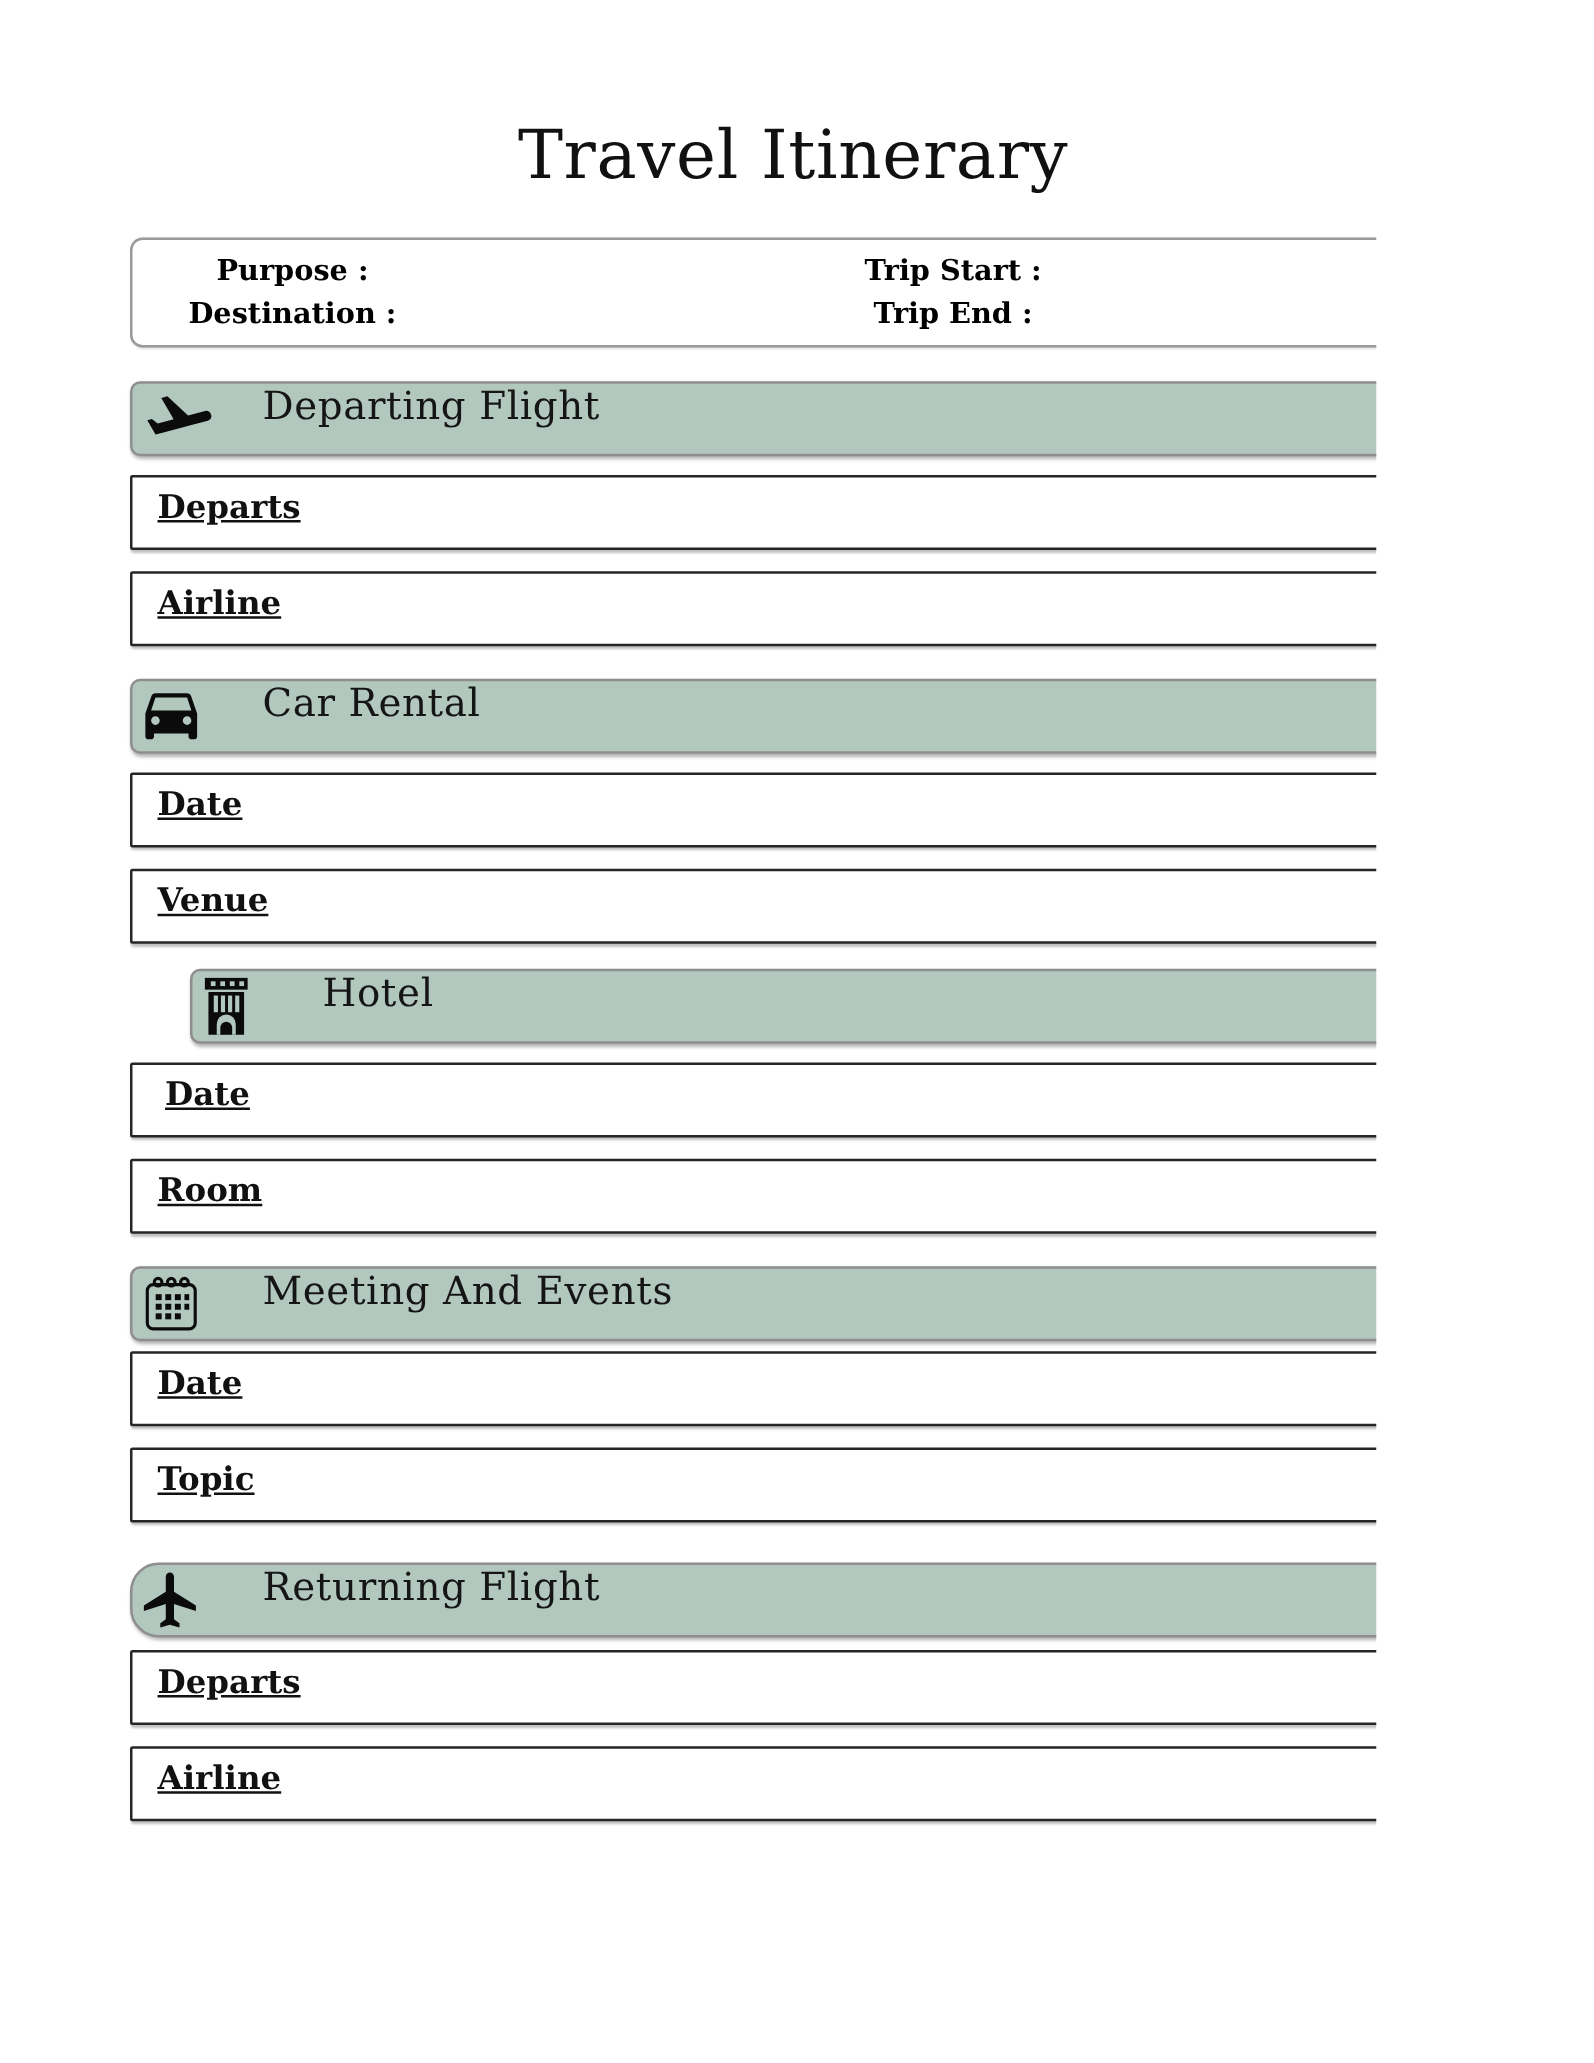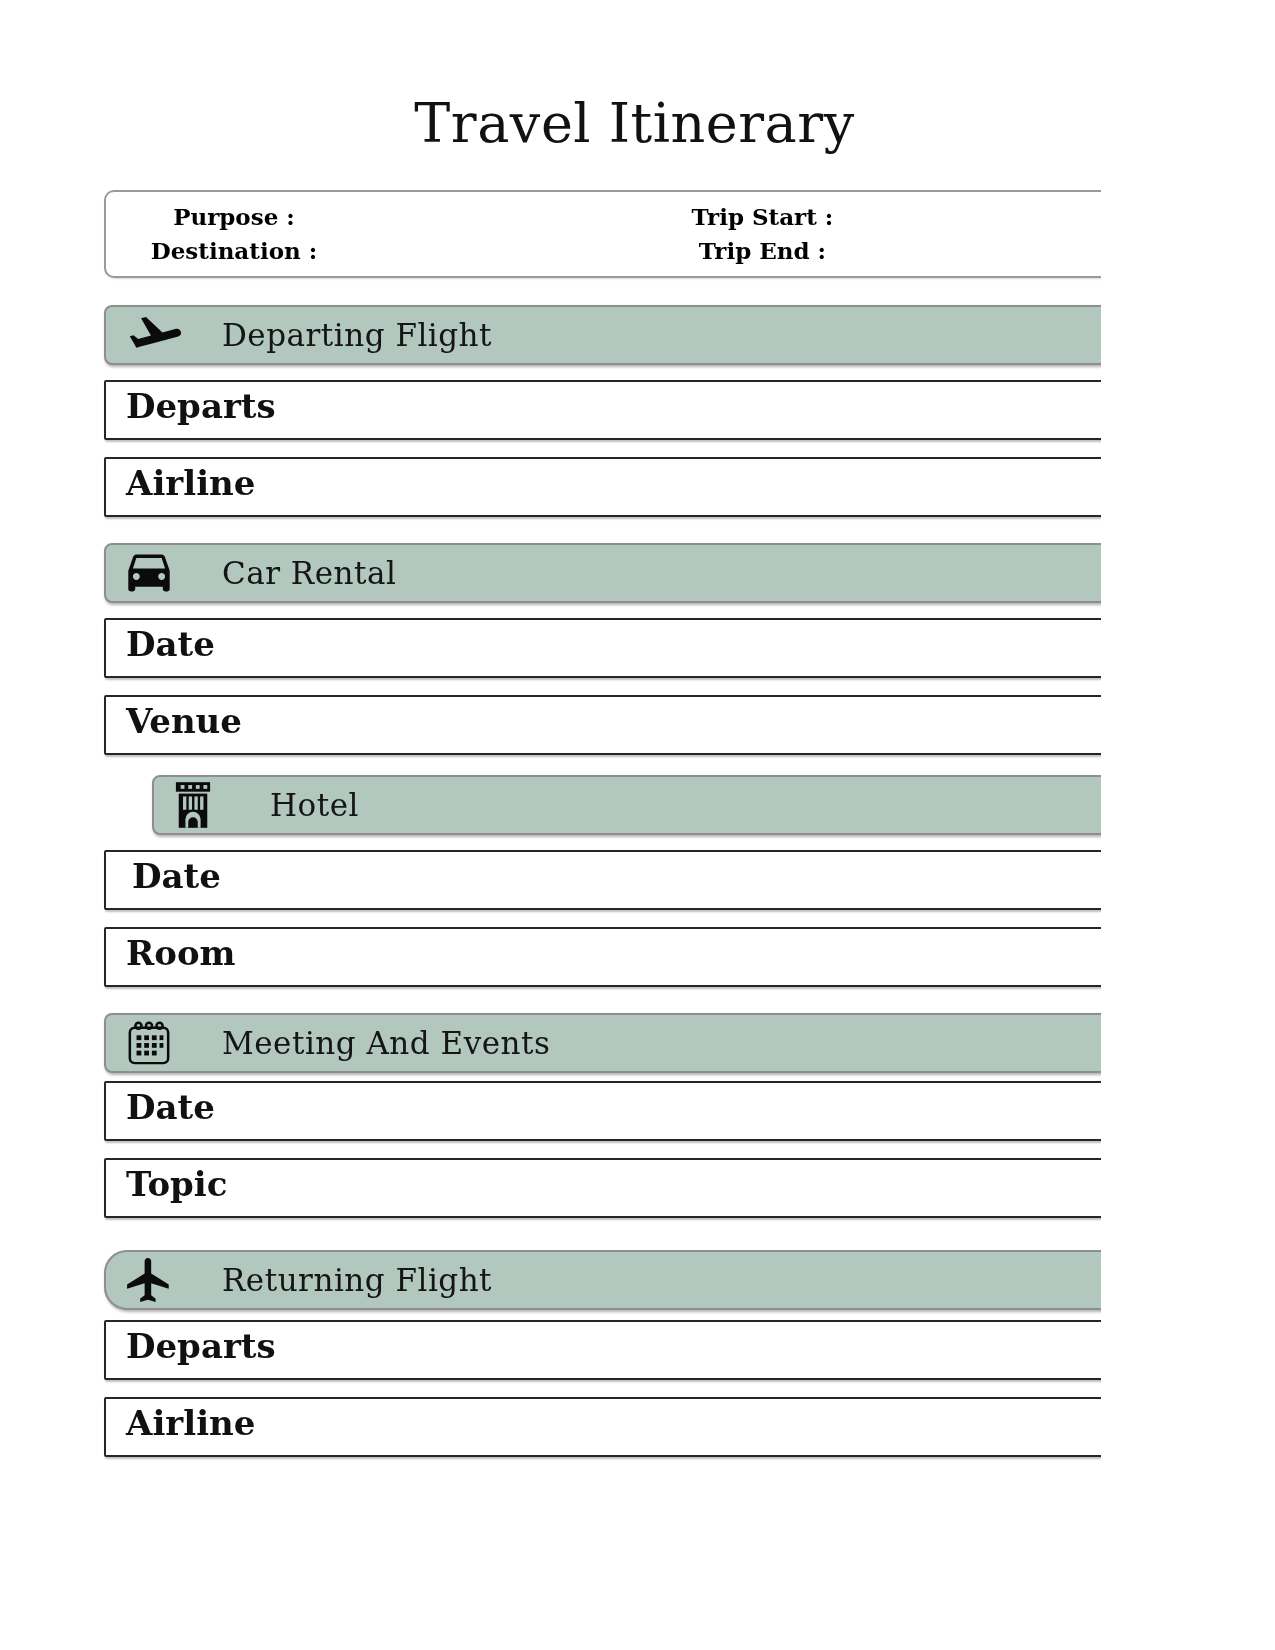--- a/index.html
+++ b/index.html
@@ -53,22 +53,21 @@
   }
   
   .section-header {
     margin-top: 26px;
     height: 60px;
     background: #b2c8bf;
     border: 2px solid #8e8e8e;
     border-radius: 8px;
     box-shadow: 1px 2px 3px rgba(0,0,0,0.30);
     display: flex;
-    align-items: center;
-    padding-left: 20px;
+    padding-left: 8px;
   }
   .section-header .icon-box {
     width: 72px;
     display: flex;
     align-items: center;
     justify-content: flex-start;
   }
   .section-title {
     font-size: 31px;
     font-weight: 400;
@@ -81,24 +80,25 @@
     margin-top: 17px;
     height: 60px;
     background: #ffffff;
     border: 2px solid #262626;
     border-radius: 2px;
     box-shadow: 1px 2px 2px rgba(0,0,0,0.25);
     padding: 8px 0 0 20px;
   }
   .field-box.first { margin-top: 15px; }
   .field-label {
-    font-size: 34px;
+    font-size: 26px;
     font-weight: 700;
     color: #111111;
     line-height: 32px;
+    text-decoration: underline;
   }
   
   .hdr-departing { margin-top: 27px; }
   .hdr-hotel { margin-top: 20px; margin-left: 48px; }
   .hdr-meeting { margin-top: 26px; }
   .sec-meeting .field-box.first { margin-top: 8px; }
   .hdr-returning { margin-top: 32px; border-radius: 23px; }
   .sec-returning .field-box.first { margin-top: 10px; }
   .sec-hotel .field-box.first .field-label { padding-left: 6px; }
   .fill-space { display: inline-block; min-width: 40px; }

